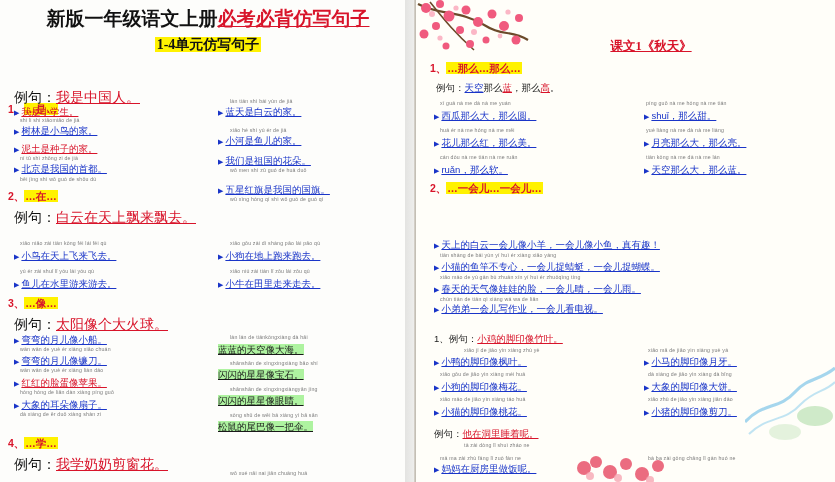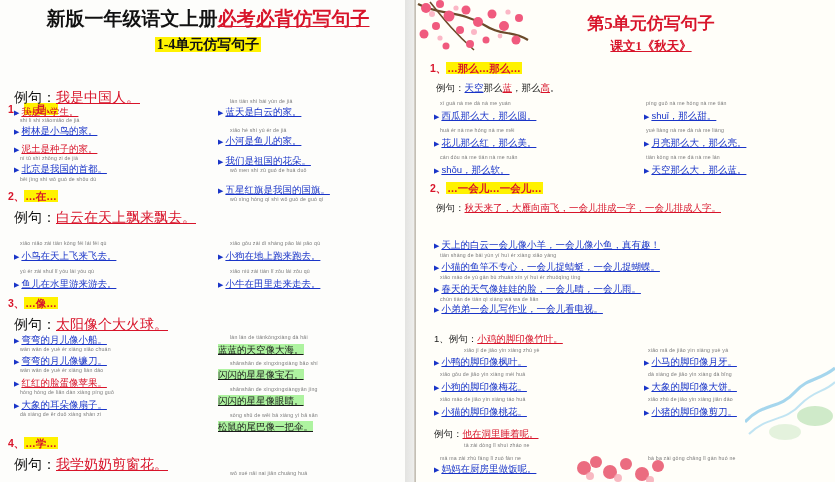--- a/index.html
+++ b/index.html
@@ -186,21 +186,20 @@
       <g fill="#fbb7c6">
         <circle cx="16" cy="14" r="3"></circle>
           <circle cx="40" cy="8" r="2.6"></circle>
           <circle cx="58" cy="32" r="3"></circle>
         <circle cx="92" cy="12" r="2.6"></circle>
           <circle cx="24" cy="38" r="2.6"></circle>
           <circle cx="84" cy="36" r="2.4"></circle>
       </g>
     </svg>
 
-    <div class="r-title">第5单元仿写句子</div>
     <div class="r-sub">课文1《秋天》</div>
 
     <div class="rsec" style="left:14px;top:62px;">
       <span>1、</span><span class="k">…那么…那么…</span>
     </div>
     <div class="ritm" style="left:20px;top:82px;">
       <span class="black">例句：</span><span class="blue u">天空</span><span class="black">那么</span><span class="red u">蓝</span><span class="black">，那么</span><span class="red u">高</span><span class="black">。</span>
     </div>
 
     <div class="tiny" style="position:absolute;left:24px;top:100px;"><span>xī guā nà me dà  nà me yuán</span></div>
@@ -208,28 +207,25 @@
     <div class="ritm" style="left:18px;top:110px;"><span class="tri">▶</span><span class="blue u">西瓜那么大，那么圆。</span></div>
     <div class="ritm" style="left:228px;top:110px;"><span class="tri">▶</span><span class="blue u">shuǐ，那么甜。</span></div>
 
     <div class="tiny" style="position:absolute;left:24px;top:127px;"><span>huā ér nà me hóng  nà me měi</span></div>
     <div class="tiny" style="position:absolute;left:230px;top:127px;"><span>yuè liàng nà me dà  nà me liàng</span></div>
     <div class="ritm" style="left:18px;top:137px;"><span class="tri">▶</span><span class="blue u">花儿那么红，那么美。</span></div>
     <div class="ritm" style="left:228px;top:137px;"><span class="tri">▶</span><span class="blue u">月亮那么大，那么亮。</span></div>
 
     <div class="tiny" style="position:absolute;left:24px;top:154px;"><span>cán dòu nà me tián nà me ruǎn</span></div>
     <div class="tiny" style="position:absolute;left:230px;top:154px;"><span>tiān kōng nà me dà  nà me lán</span></div>
-    <div class="ritm" style="left:18px;top:164px;"><span class="tri">▶</span><span class="blue u">shǒu，那么软。</span></div>
+    <div class="ritm" style="left:18px;top:164px;"><span class="tri">▶</span><span class="blue u">ruǎn，那么软。</span></div>
     <div class="ritm" style="left:228px;top:164px;"><span class="tri">▶</span><span class="blue u">天空那么大，那么蓝。</span></div>
 
     <div class="rsec" style="left:14px;top:182px;">
       <span>2、</span><span class="k">…一会儿…一会儿…</span>
-    </div>
-    <div class="ritm" style="left:20px;top:201px;width:395px;white-space:normal;line-height:14px;">
-      <span class="black">例句：</span><span class="red u">秋天来了，大雁向南飞，一会儿排成一字，一会儿排成人字。</span>
     </div>
 
     <div class="ritm" style="left:18px;top:239px;"><span class="tri">▶</span><span class="blue u">天上的白云一会儿像小羊，一会儿像小鱼，真有趣！</span></div>
     <div class="tiny" style="position:absolute;left:24px;top:252px;"><span>tiān shàng de bái yún yí huì ér xiàng xiǎo yáng</span></div>
 
     <div class="ritm" style="left:18px;top:261px;"><span class="tri">▶</span><span class="blue u">小猫的鱼竿不专心，一会儿捉蜻蜓，一会儿捉蝴蝶。</span></div>
     <div class="tiny" style="position:absolute;left:24px;top:274px;"><span>xiǎo māo de yú gān bù zhuān xīn  yí huì ér zhuōqīng tíng</span></div>
 
     <div class="ritm" style="left:18px;top:283px;"><span class="tri">▶</span><span class="blue u">春天的天气像娃娃的脸，一会儿晴，一会儿雨。</span></div>
     <div class="tiny" style="position:absolute;left:24px;top:296px;"><span>chūn tiān de tiān qì xiàng wá wa de liǎn</span></div>

